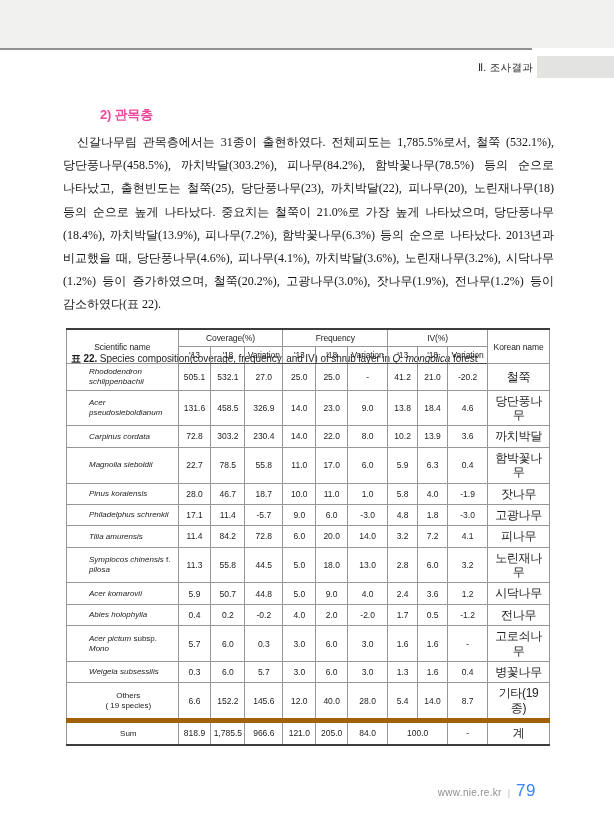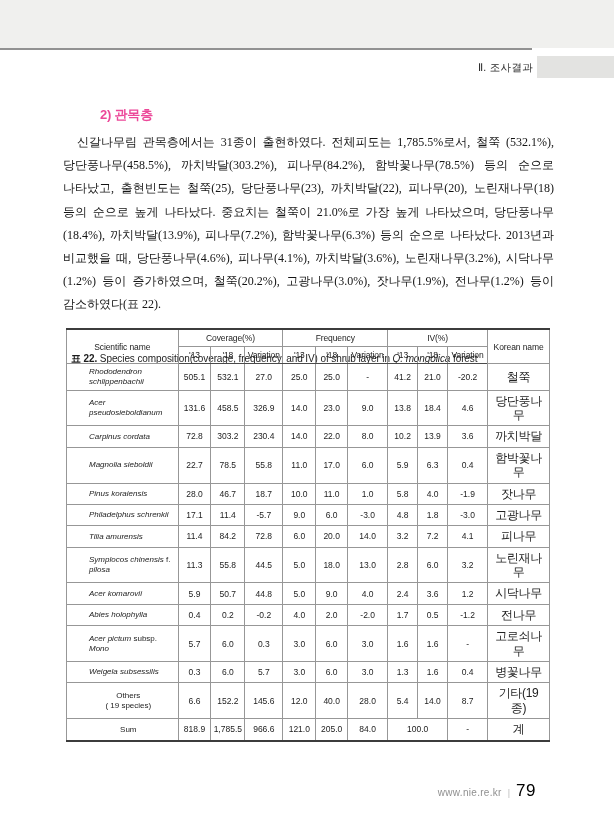--- a/index.html
+++ b/index.html
@@ -23,27 +23,27 @@
         font-family:"Liberation Sans",sans-serif;font-size:8.5px;color:#222;
         border-top:2px solid #3c3c3c;border-bottom:2px solid #3c3c3c;}
   .data-table th,.data-table td{border:1px solid #979797;padding:3px 2px;text-align:center;
         font-weight:normal;line-height:1.2;}
   .data-table th{letter-spacing:-0.1px;border-radius:8px;}
   .data-table thead tr:last-child th{border-bottom:1.5px solid #4a4a4a;}
   .data-table td.sci{text-align:left;padding-left:22px;font-size:8px;}
   .data-table td.sci.center{text-align:center;padding-left:14px;}
   .data-table td.kor{font-size:12px;letter-spacing:-0.3px;}
   .data-table .it{font-style:italic;}
-  .data-table tr.sum-row td{border-top:1px solid #a16207;}
+  .data-table tr.sum-row td{border-top:5px solid #a16207;}
   .data-table td.num{font-size:8.5px;}
   .footer{position:absolute;right:78px;top:781px;display:flex;align-items:baseline;
         font-family:"Liberation Sans",sans-serif;}
   .footer .site{font-size:10px;color:#8f8f8f;letter-spacing:0.3px;}
   .footer .sep{font-size:9px;color:#bbb;margin:0 6px;}
-  .footer .pagenum{font-size:17px;color:#000000;letter-spacing:0.5px;text-align:right;}
+  .footer .pagenum{font-size:17px;color:#3b82f6;letter-spacing:0.5px;text-align:right;}
 </style>
 </head>
 <body>
 
 <div class="page">
 
   <div class="top-band"></div>
   <div class="header-rule"></div>
   <div class="chapter-tab"></div>
   <div class="header-right">Ⅱ. 조사결과</div>

